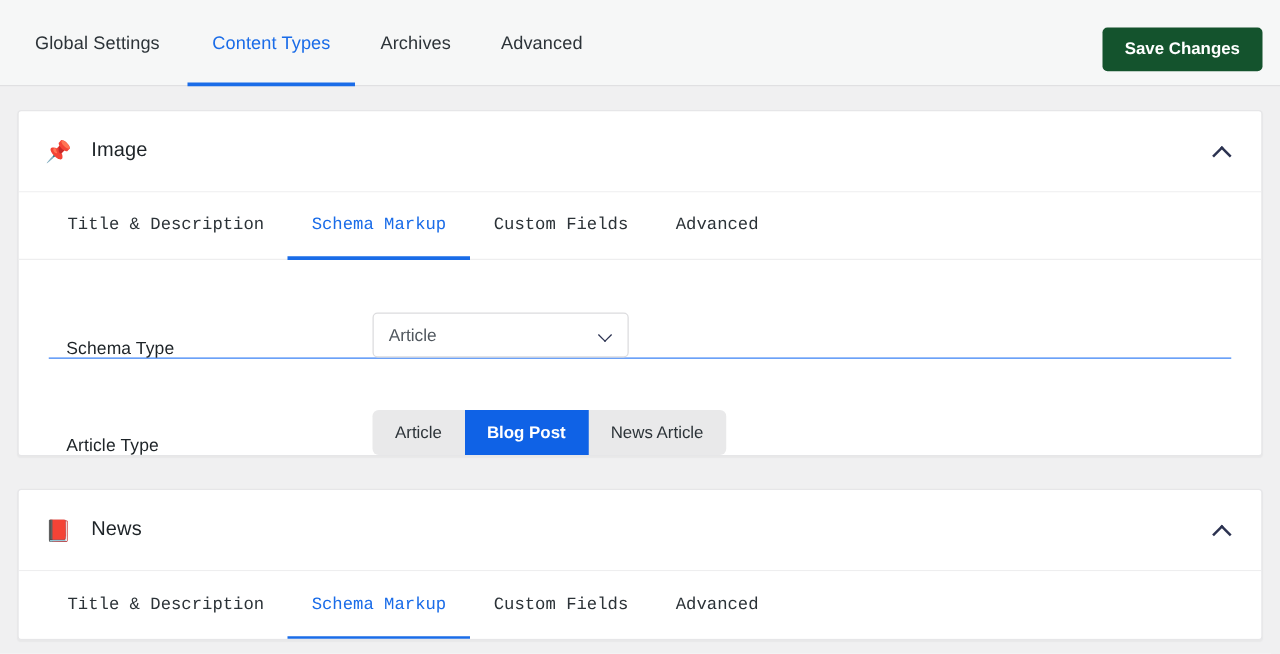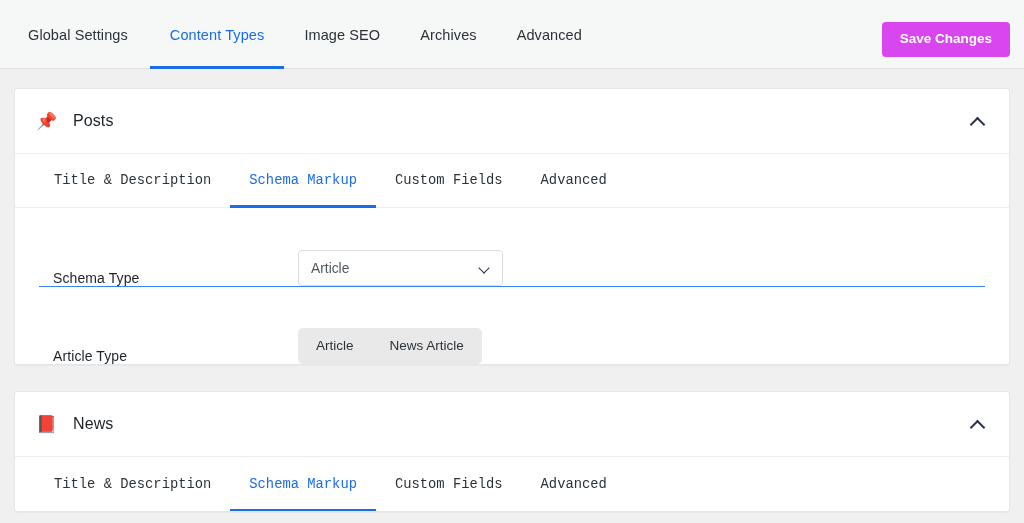--- a/index.html
+++ b/index.html
@@ -56,21 +56,21 @@
     bottom: 0;
     height: 3px;
     background: #1a6ce8;
   }
   .save-wrap {
     position: absolute;
     right: 14px;
     top: 22px;
   }
   .save-btn {
-    background: #d946ef;
+    background: #14532d;
     color: #ffffff;
     border: none;
     border-radius: 4px;
     font-size: 13.5px;
     font-weight: bold;
     font-family: inherit;
     padding: 10px 18px;
     cursor: pointer;
     line-height: 1.1;
   }
@@ -245,41 +245,38 @@
 
 <div class="topbar">
   <nav class="topnav">
     <div class="topnav-item">
         <span>Global Settings</span>
       </div>
     <div class="topnav-item active">
         <span>Content Types</span>
       </div>
     <div class="topnav-item">
-        <span>Image SEO</span>
-      </div>
-    <div class="topnav-item">
         <span>Archives</span>
       </div>
     <div class="topnav-item">
         <span>Advanced</span>
       </div>
   </nav>
   <div class="save-wrap">
     <button class="save-btn">Save Changes</button>
   </div>
 </div>
 
 <div class="page">
 
   <section class="card">
     <header class="card-head">
       <div class="card-head-left">
         <span class="card-icon">📌</span>
-        <span class="card-title">Posts</span>
+        <span class="card-title">Image</span>
       </div>
       <span class="chev"></span>
     </header>
 
     <div class="subtabs">
       <div class="subtab">
           <span>Title &amp; Description</span>
         </div>
       <div class="subtab active">
           <span>Schema Markup</span>
@@ -302,20 +299,21 @@
             <span class="select-caret"></span>
           </div>
         </div>
       </div>
 
       <div class="field-row">
         <div class="field-label">Article Type</div>
         <div class="field-control">
           <div class="segmented">
             <button class="seg-btn">Article</button>
+            <button class="seg-btn active">Blog Post</button>
             <button class="seg-btn">News Article</button>
           </div>
         </div>
       </div>
 
     </div>
   </section>
 
   <section class="card partial">
     <header class="card-head">

